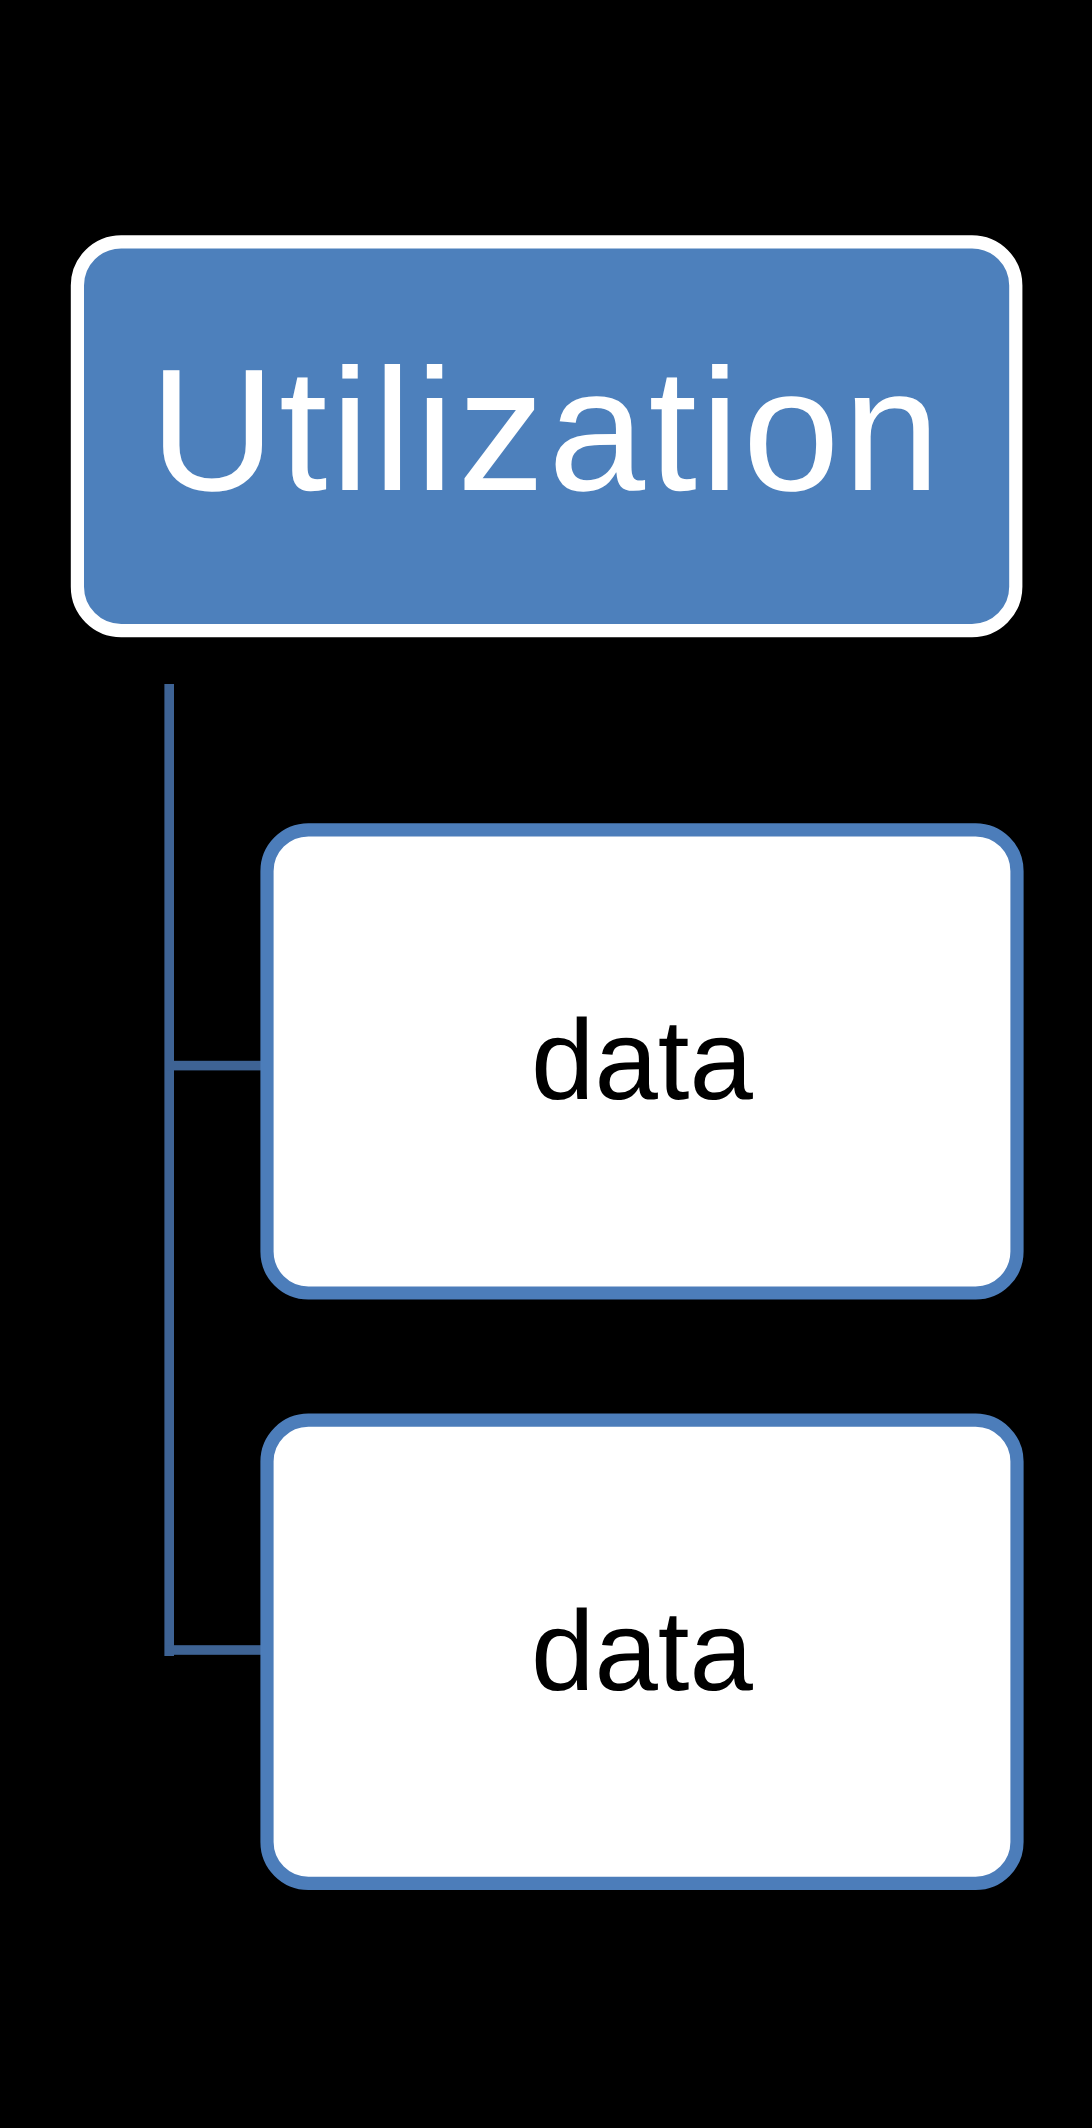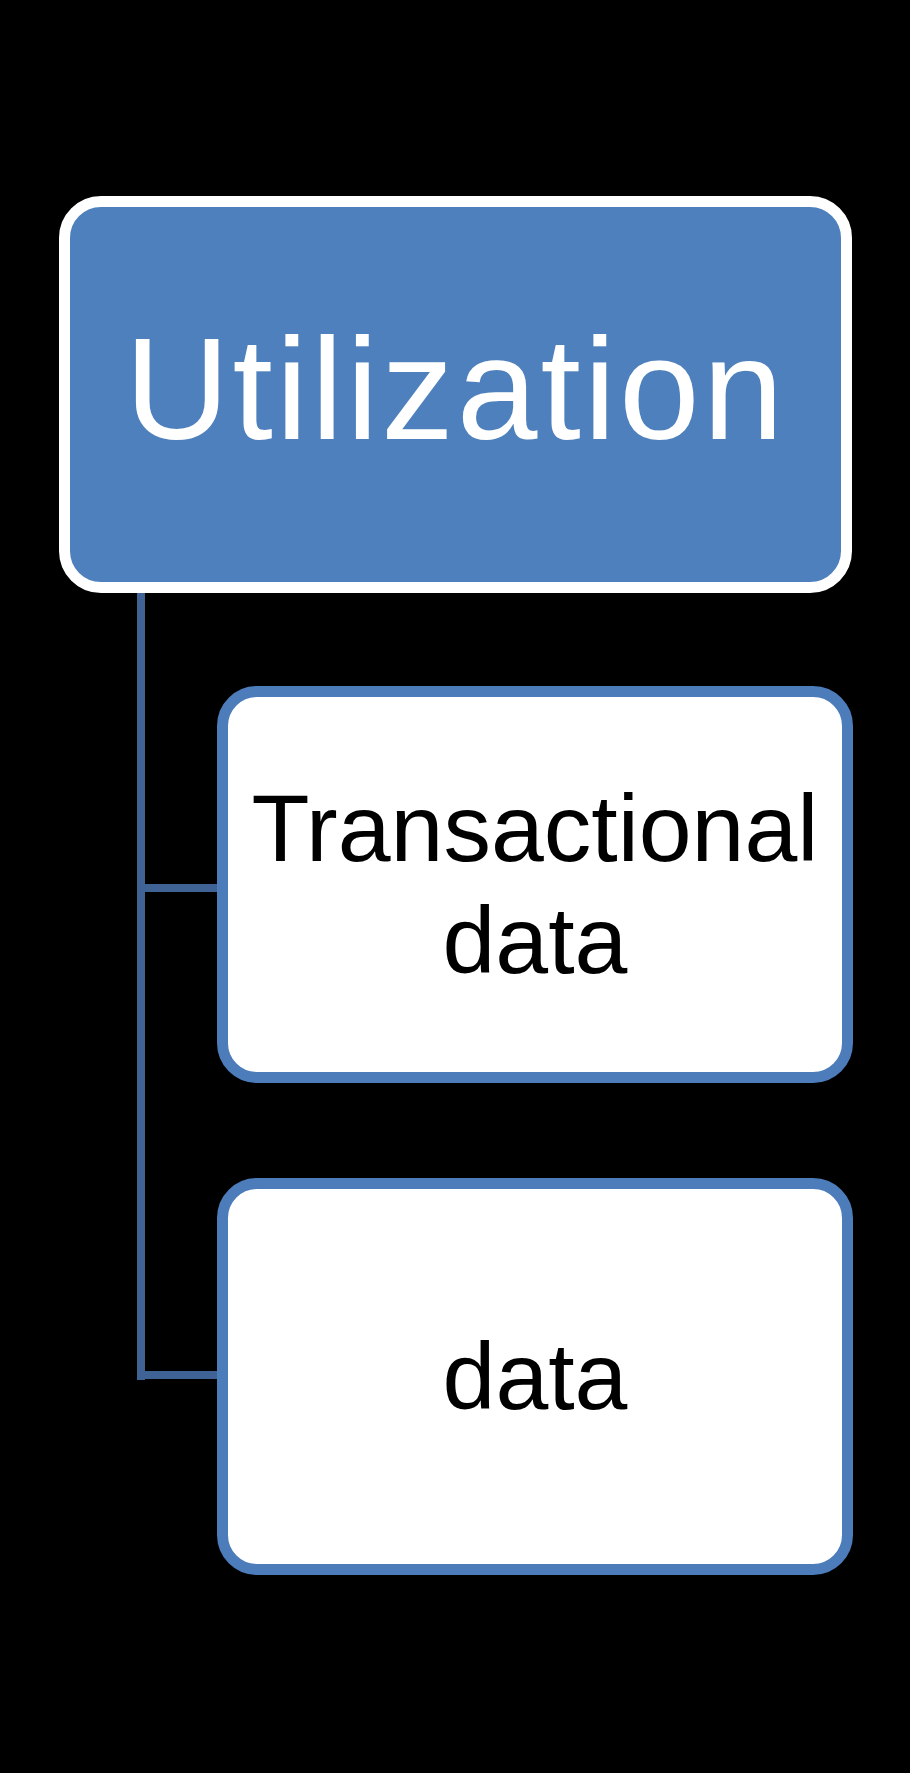--- a/index.html
+++ b/index.html
@@ -14,21 +14,21 @@
     background: #000000;
     overflow: hidden;
     font-family: "Liberation Sans", "DejaVu Sans", sans-serif;
   }
   
   .root-box {
     position: absolute;
     left: 59px;
     top: 196px;
     width: 793px;
-    height: 397px;
+    height: 335px;
     box-sizing: border-box;
     background: #4d80bc;
     border: 11px solid #ffffff;
     border-radius: 42px;
     display: flex;
     align-items: center;
     justify-content: center;
     z-index: 2;
   }
   .root-label {
@@ -92,21 +92,20 @@
   <div class="trunk"></div>
   <div class="leg leg-1"></div>
   <div class="leg leg-2"></div>
 
   <div class="root-box">
     <div class="root-label">Utilization</div>
   </div>
 
   <div class="child-box child-1">
     <div class="child-label">
-      <span>Transactional</span>
       <span>data</span>
     </div>
   </div>
 
   <div class="child-box child-2">
     <div class="child-label">
       <span>data</span>
     </div>
   </div>
 

